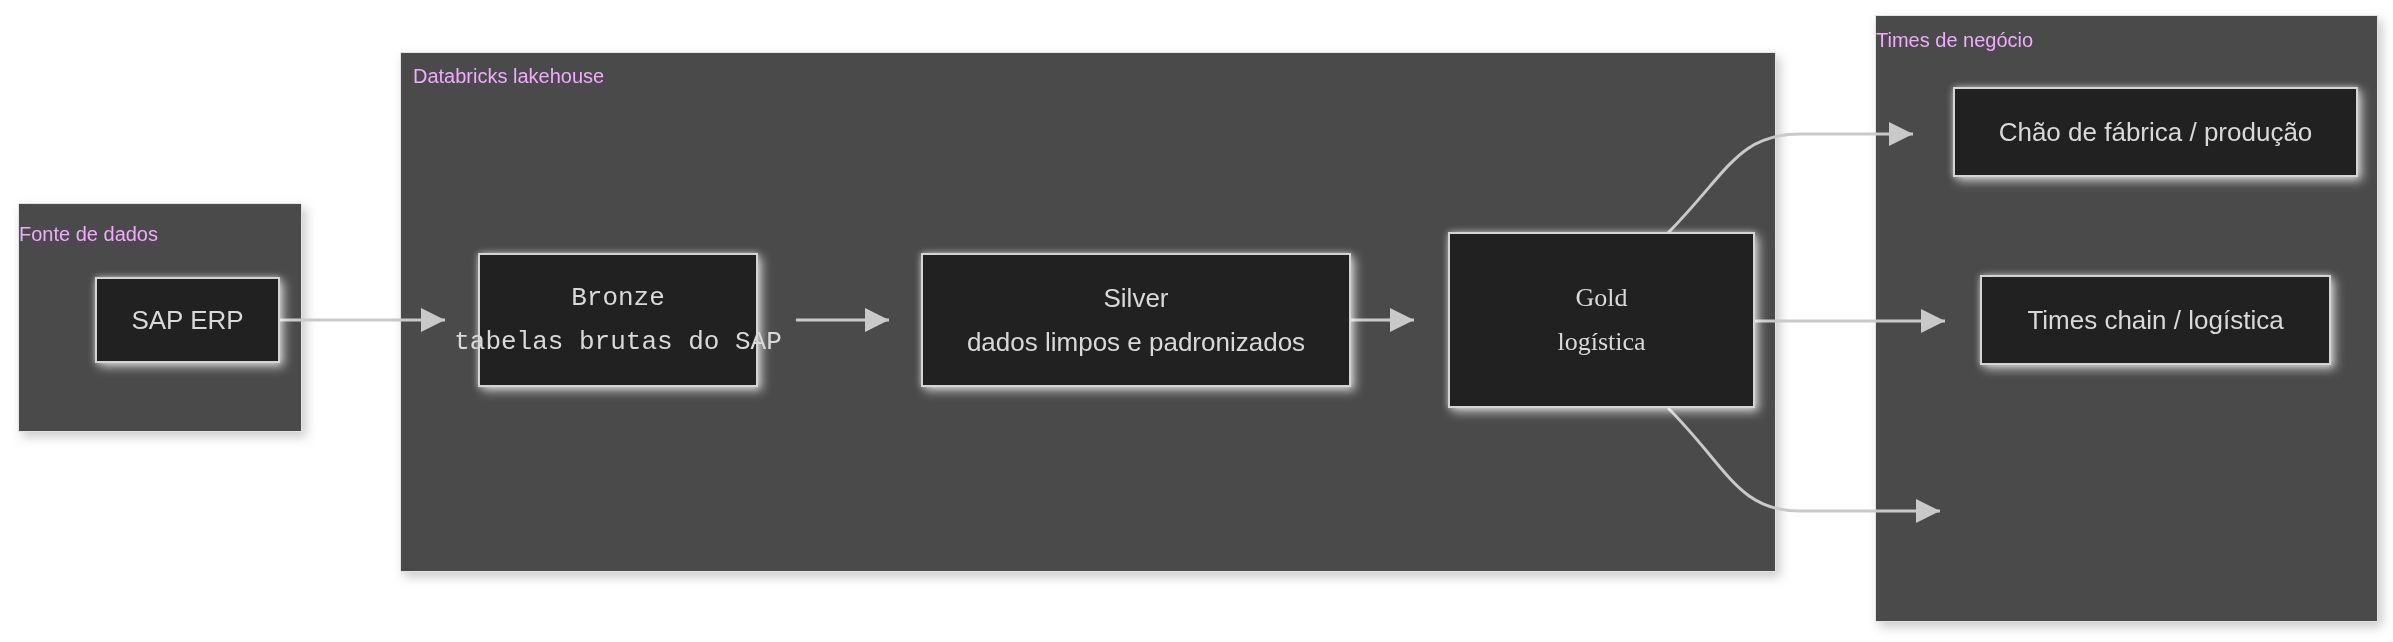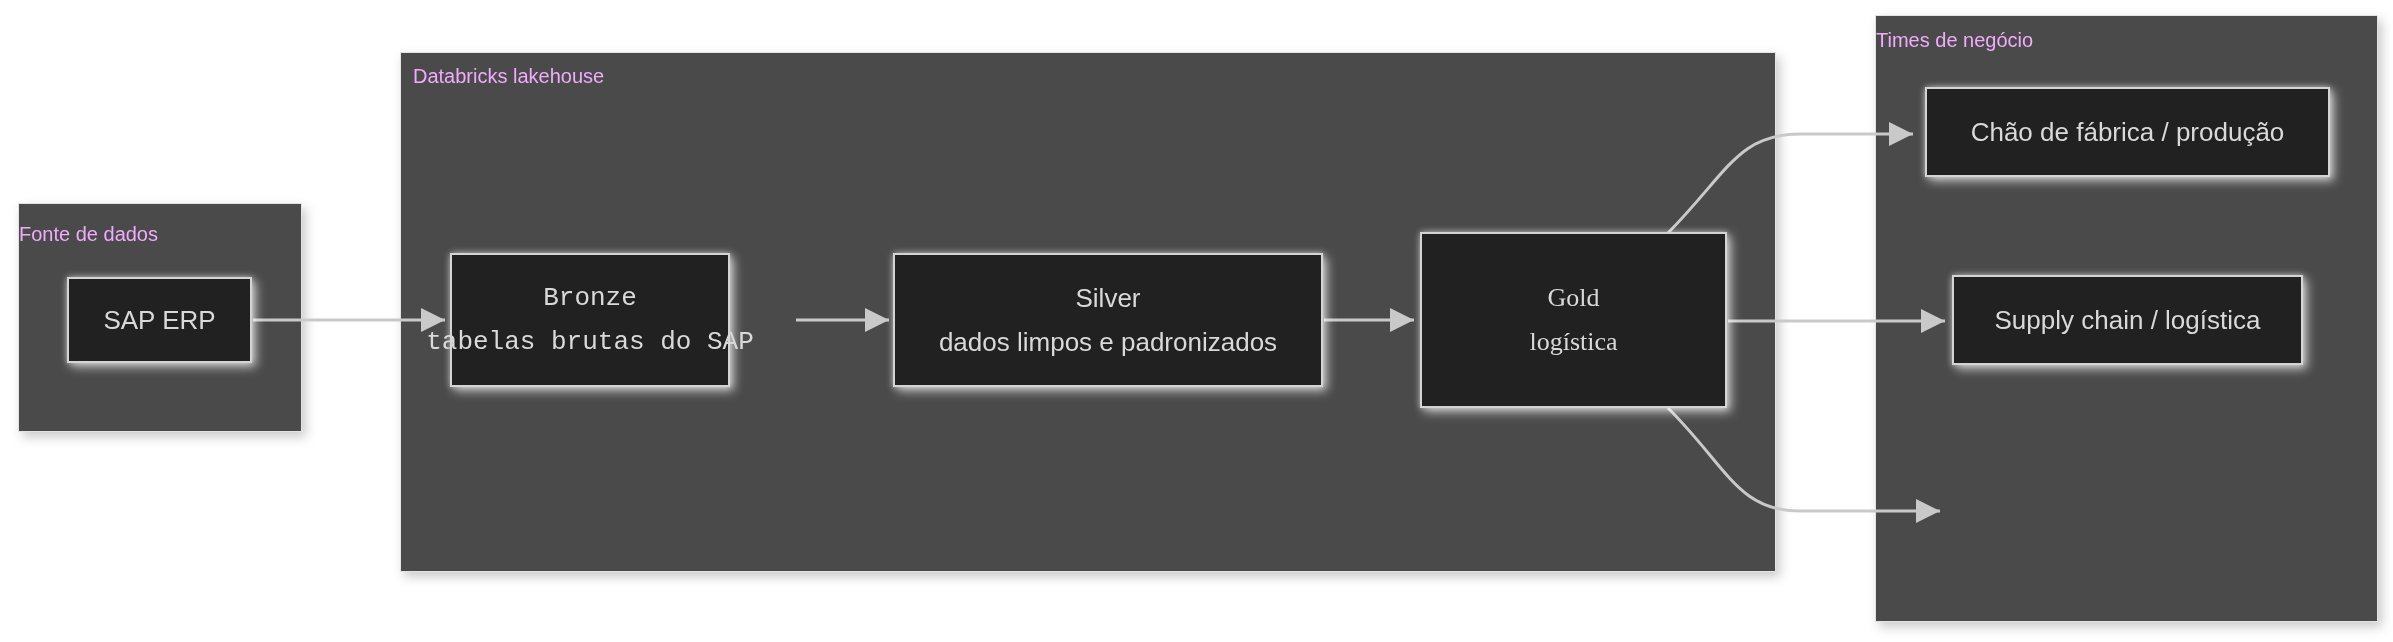--- a/index.html
+++ b/index.html
@@ -47,20 +47,21 @@
     border: 2px solid #d4d4d4;
     box-sizing: border-box;
     box-shadow: 0 0 6px rgba(255,255,255,0.5), 4px 4px 10px rgba(255,255,255,0.65);
     display: flex;
     flex-direction: column;
     align-items: center;
     justify-content: center;
     text-align: center;
     color: #d9d9d9;
     font-size: 26px;
+    margin-left: 28px;
   }
   .node span { display: block; line-height: 44px; white-space: nowrap; }
   .n-sap        { left: 67px;   top: 277px; width: 185px; height: 86px;  }
   .n-bronze     { left: 450px;  top: 253px; width: 280px; height: 134px; font-family: Liberation Mono, monospace; }
   .n-silver     { left: 893px;  top: 253px; width: 430px; height: 134px; }
   .n-gold       { left: 1420px; top: 232px; width: 307px; height: 176px; font-family: Liberation Serif, serif; }
   .n-shopfloor  { left: 1925px; top: 87px;  width: 405px; height: 90px;  }
   .n-supply     { left: 1952px; top: 275px; width: 351px; height: 90px;  }
   .n-dashboards { left: 1952px; top: 465px; width: 350px; height: 88px;  }
 
@@ -127,17 +128,17 @@
   <div class="node n-gold">
     <span>Gold</span>
     <span>logística</span>
   </div>
 
   <div class="node n-shopfloor">
     <span>Chão de fábrica / produção</span>
   </div>
 
   <div class="node n-supply">
-    <span>Supply chain / logística</span>
+    <span>Times chain / logística</span>
   </div>
 
 
 </div>
 
 </body></html>

